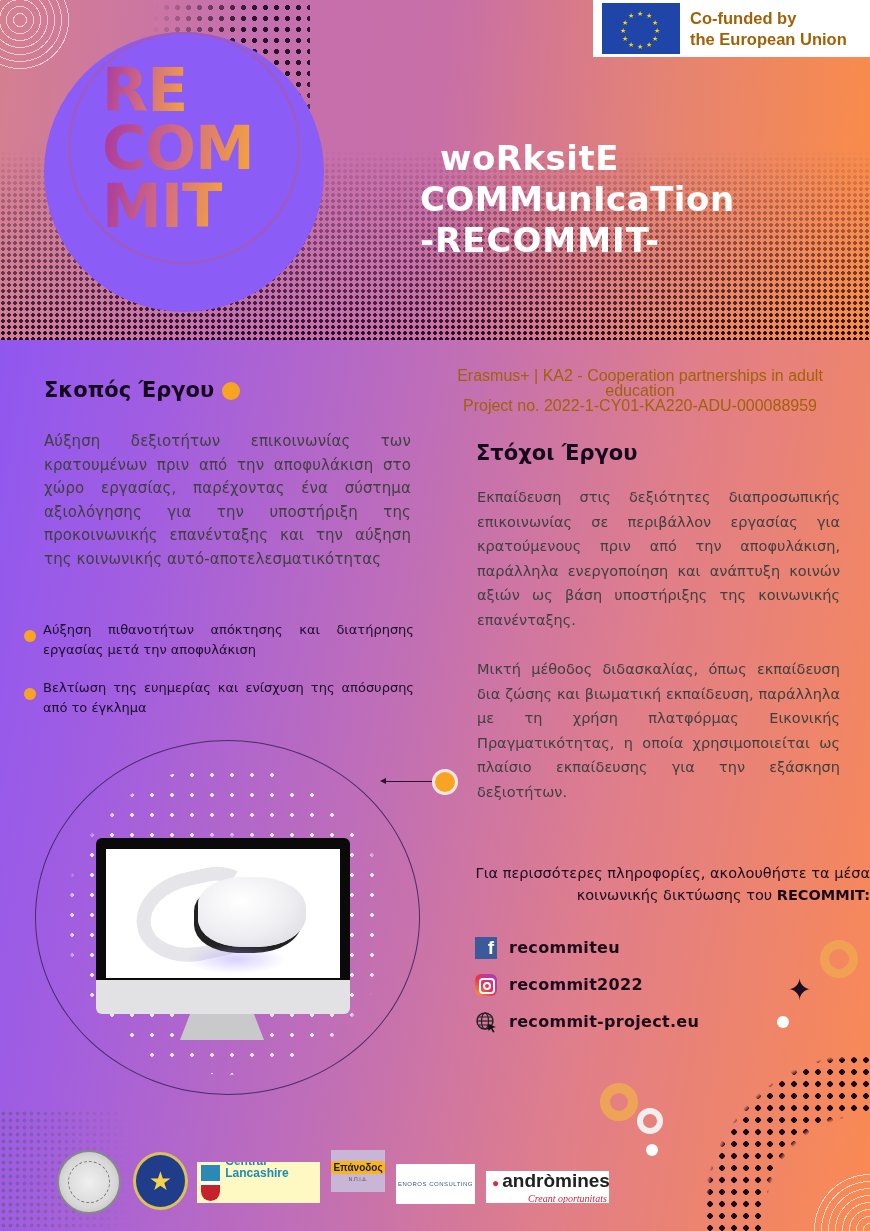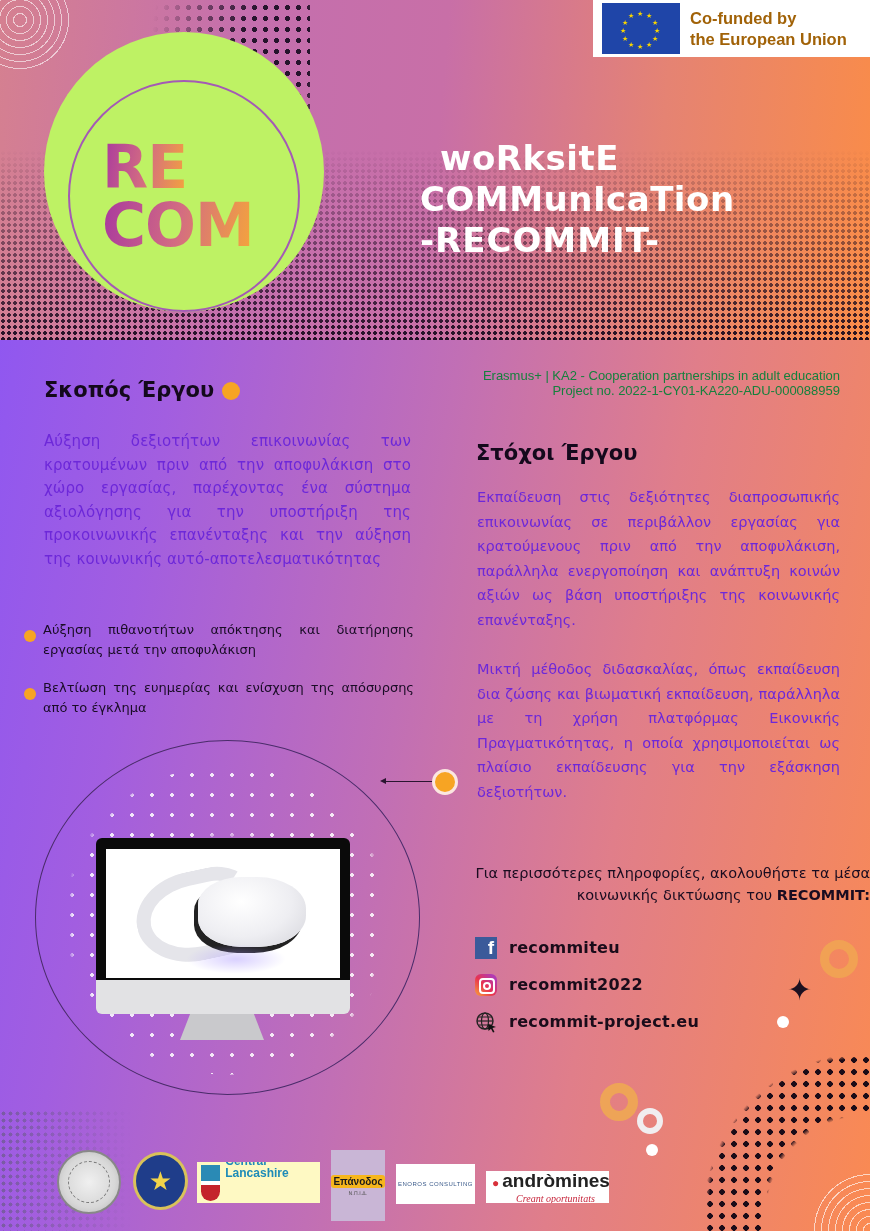--- a/index.html
+++ b/index.html
@@ -31,22 +31,22 @@
   }
   .rings-tl {
     position: absolute; left: -40px; top: -40px; width: 120px; height: 120px;
     border-radius: 50%;
     background: repeating-radial-gradient(circle, transparent 0 6px, rgba(255,255,255,0.6) 6px 7px);
     -webkit-mask-image: radial-gradient(circle, #000 60%, transparent 62%);
     mask-image: radial-gradient(circle, #000 60%, transparent 62%);
   }
   .logo-circle {
     position: absolute; left: 44px; top: 32px; width: 280px; height: 280px;
-    border-radius: 50%; background: #bef264;
-    display: flex; align-items: flex-end; justify-content: center;
+    border-radius: 50%; background: #8b5cf6;
+    display: flex; align-items: flex-start; justify-content: center;
   }
   .logo-inner {
     width: 232px; height: 232px; border-radius: 50%;
     border: 2px solid #a45ab5;
     display: flex; flex-direction: column; align-items: flex-start; justify-content: center;
     padding-left: 32px;
   }
   .logo-line {
     font-family: "DejaVu Sans", sans-serif; font-weight: bold;
     font-size: 60px; line-height: 58px; letter-spacing: -1px;
@@ -70,34 +70,34 @@
   .title-block {
     position: absolute; left: 420px; top: 138px; width: 440px; text-align: left;
     color: #fff; font-family: "DejaVu Sans", sans-serif; font-weight: bold;
   }
   .title-block div { font-size: 34px; line-height: 41px; letter-spacing: 0.5px; }
   .title-block .t1 { padding-left: 20px; }
   .title-block .t3 { letter-spacing: 1px; }
 
   
   .erasmus {
-    position: absolute; left: 440px; top: 368px; width: 400px; text-align: right;
-    color: #15803d; font-family: "Liberation Sans", sans-serif; font-size: 13px; line-height: 15px;
+    position: absolute; left: 440px; top: 368px; width: 400px; text-align: center;
+    color: #a16207; font-family: "Liberation Sans", sans-serif; font-size: 16px; line-height: 15px;
   }
 
   h2.section-title {
     position: absolute; font-family: "DejaVu Sans", sans-serif; font-weight: bold;
     color: #14091c; font-size: 21px;
   }
   .dot-orange {
     display: inline-block; width: 18px; height: 18px; border-radius: 50%;
     background: #f7a423; vertical-align: middle; margin-left: 8px;
   }
   .para {
-    position: absolute; color: #6d28d9; font-size: 15px; line-height: 23.5px;
+    position: absolute; color: #404040; font-size: 15px; line-height: 23.5px;
     text-align: justify; font-family: "DejaVu Sans", sans-serif;
   }
   .para-left { letter-spacing: 0.1px; }
   .bullets { position: absolute; left: 24px; top: 620px; width: 390px; }
   .bullet { display: flex; align-items: flex-start; margin-bottom: 18px; justify-content: center; }
   .bullet .bdot {
     flex: 0 0 12px; width: 12px; height: 12px; border-radius: 50%;
     background: #f7a423; margin-top: 10px; margin-right: 7px;
   }
   .bullet .btxt {
@@ -222,35 +222,36 @@
   .uclan-text { font-family: "Liberation Sans", sans-serif; font-weight: bold; color: #1d8bb8; font-size: 12px; line-height: 12px; }
   .uclan-sub { color: #c4232b; font-size: 12px; line-height: 10px; margin-top: 34px; }
   .epanodos { background: #c9b6d6; flex-direction: column; }
   .epanodos-text { font-family: "Liberation Sans", sans-serif; font-weight: bold; color: #1a1a1a; font-size: 10px; background: #f6b61c; padding: 1px 2px; border-radius: 3px; }
   .epanodos-sub { font-size: 5px; color: #555; margin-top: 2px; }
   .enoros { background: #fff; }
   .enoros-text { font-family: "Liberation Sans", sans-serif; font-size: 6px; color: #3a5a8a; letter-spacing: 0.5px; }
   .andromines { background: #fff; flex-direction: column; align-items: flex-start; padding-left: 6px; }
   .andro-name { font-family: "Liberation Sans", sans-serif; font-weight: bold; font-size: 19px; line-height: 19px; color: #222; }
   .andro-name .drops { color: #d8303a; font-size: 12px; margin-right: 3px; }
-  .andro-sub { font-family: "Liberation Serif", serif; font-style: italic; font-size: 10px; color: #c6243a; margin-left: 24px; text-align: center; }
+  .andro-sub { font-family: "Liberation Serif", serif; font-style: italic; font-size: 10px; color: #c6243a; margin-left: 36px; text-align: center; }
 </style>
 </head>
 <body>
 
 <div class="header-band">
   <div class="rings-tl"></div>
   <div class="halftone-burst"></div>
   <div class="halftone"></div>
 </div>
 
 <div class="logo-circle">
   <div class="logo-inner">
     <div class="logo-line">RE</div>
     <div class="logo-line">COM</div>
+    <div class="logo-line">MIT</div>
   </div>
 </div>
 
 <div class="eu-badge">
   <div class="eu-flag">
     <span style="left:35px;top:8px">★</span>
     <span style="left:44px;top:10px">★</span>
     <span style="left:50px;top:17px">★</span>
     <span style="left:52px;top:25px">★</span>
     <span style="left:50px;top:33px">★</span>
@@ -366,21 +367,21 @@
   <span class="seal2-star">★</span>
 </div>
 <div class="partner uclan" style="left:197px; top:1162px; width:123px; height:41px;">
   <div class="uclan-shield"></div>
   <div class="uclan-text">
     <div>University of</div>
     <div>Central Lancashire</div>
     <div class="uclan-sub">UCLan Cyprus</div>
   </div>
 </div>
-<div class="partner epanodos" style="left:331px; top:1150px; width:54px; height:71px;">
+<div class="partner epanodos" style="left:331px; top:1150px; width:54px; height:42px;">
   <span class="epanodos-text">Επάνοδος</span>
   <span class="epanodos-sub">Ν.Π.Ι.Δ.</span>
 </div>
 <div class="partner enoros" style="left:396px; top:1164px; width:79px; height:40px;">
   <span class="enoros-text">ENOROS CONSULTING</span>
 </div>
 <div class="partner andromines" style="left:486px; top:1171px; width:123px; height:32px;">
   <div class="andro-name"><span class="drops">●</span><span>andròmines</span></div>
   <div class="andro-sub">Creant oportunitats</div>
 </div>

